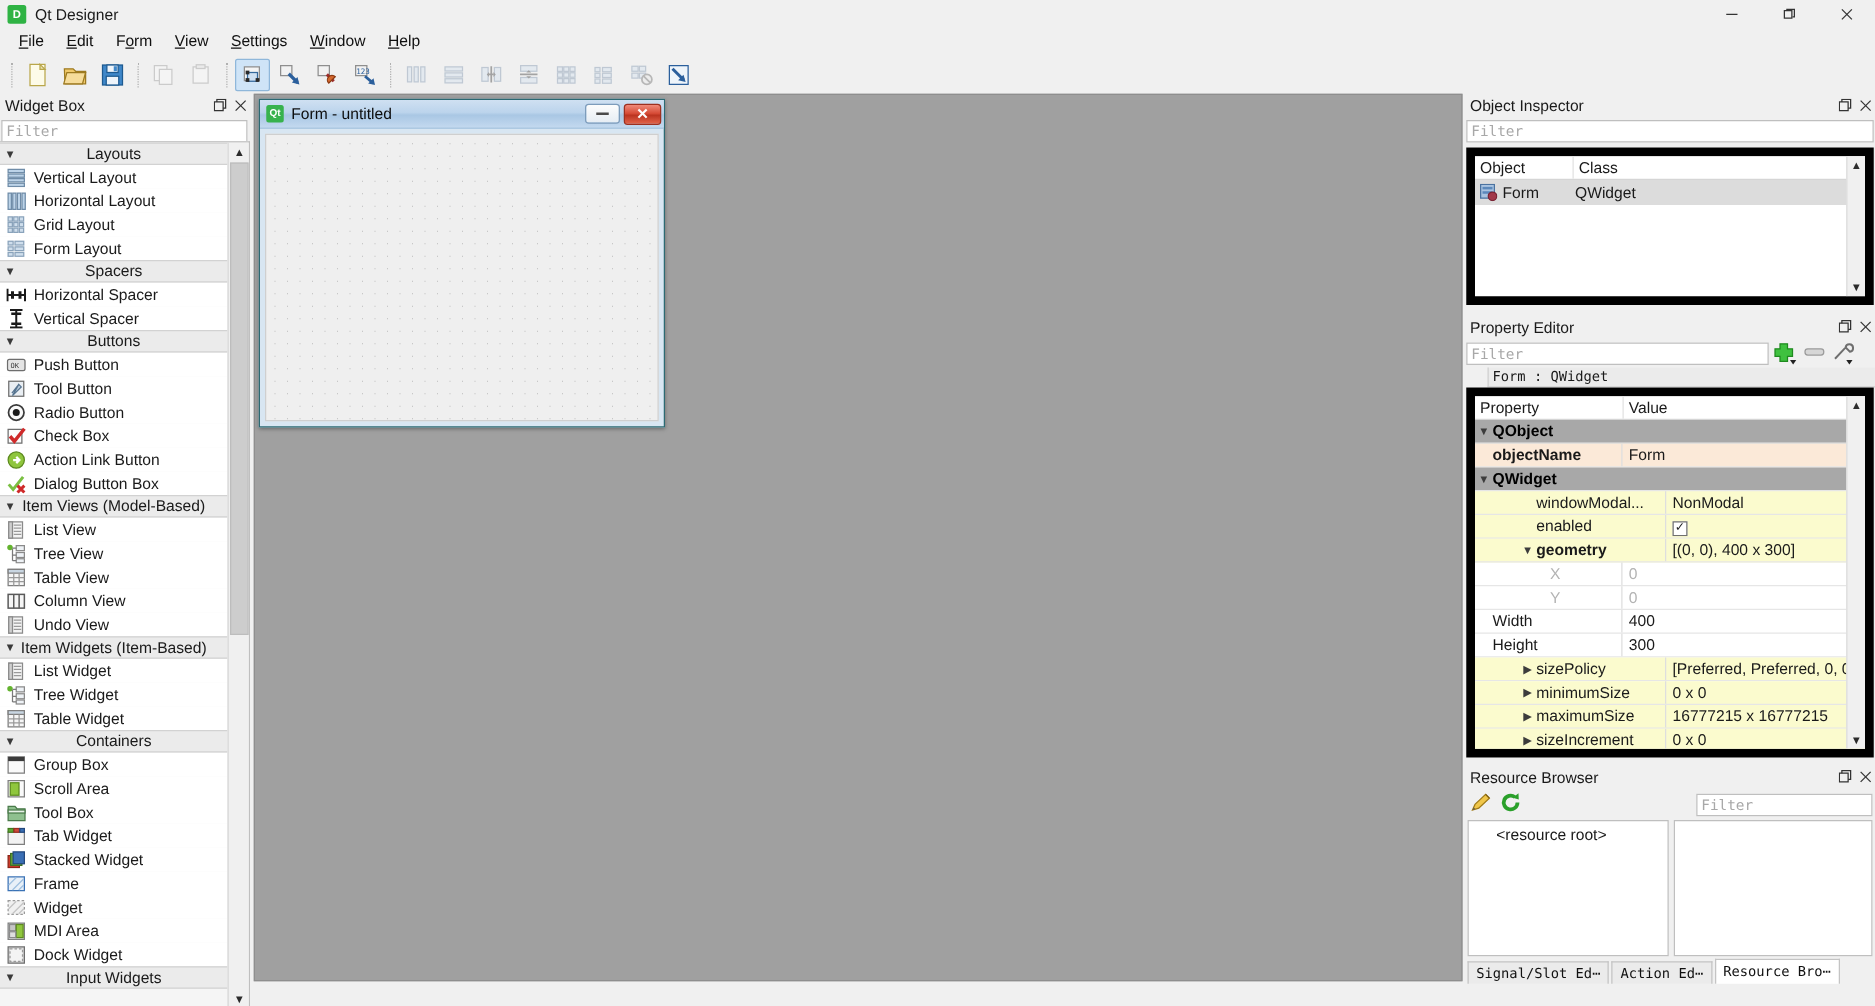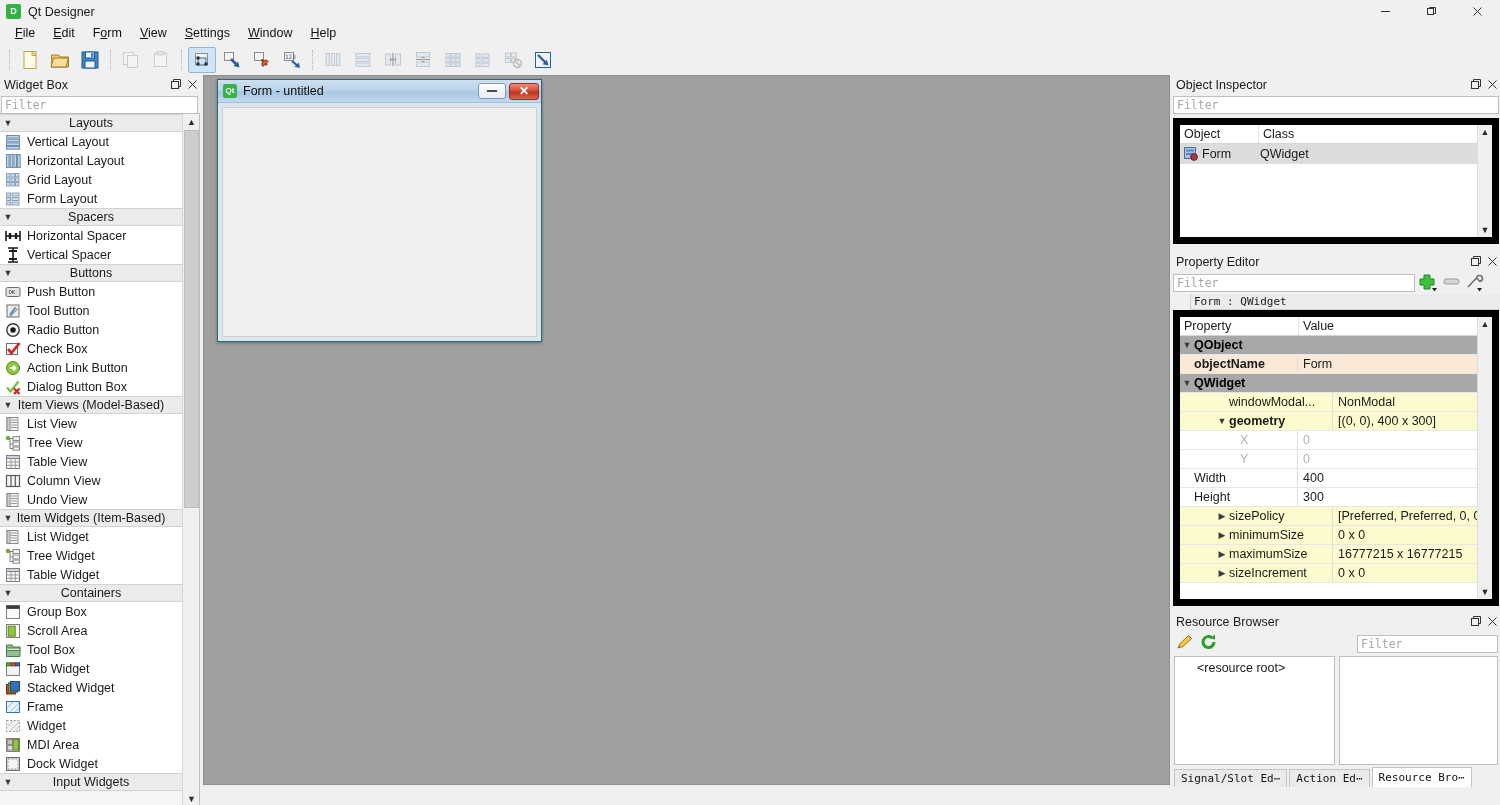--- a/index.html
+++ b/index.html
@@ -111,21 +111,21 @@
     font-size: 9px; color: #2b2b2b;
   }
   .sb-thumb { position: absolute; left: 1px; width: 15px; background: #cdcdcd; border:1px solid #bdbdbd;}
 
   
   #mdi {
     position: absolute; left: 203px; top: 75px; width: 967px; height: 710px;
     background: #a0a0a0; border: 1px solid #8e8e8e;
   }
   .form-win {
-    position: absolute; left: 13px; top: 3px; width: 325px; height: 263px;
+    position: absolute; left: 3px; top: 3px; width: 325px; height: 263px;
     border: 1px solid #2c6a73; background: #d8e6f2;
     box-shadow: 0 1px 3px rgba(0,0,0,0.35);
   }
   .form-tb {
     height: 23px;
     background: linear-gradient(to bottom, #cfe0f2 0%, #bcd4ec 45%, #a9c7e4 55%, #c3d9ef 100%);
     display: flex; align-items: center; padding: 0 2px 0 5px;
     border-bottom: 1px solid #9fc0dd;
   }
   .qt-ico {
@@ -914,20 +914,27 @@
           </div>
           <div class="pe-row normal">
             <div class="p">
               <span class="pe-exp"></span>
               <span>windowModal...</span>
             </div>
             <div class="v">NonModal</div>
           </div>
           <div class="pe-row normal">
             <div class="p">
+              <span class="pe-exp"></span>
+              <span>enabled</span>
+            </div>
+            <div class="v"><span class="chkbox">✓</span></div>
+          </div>
+          <div class="pe-row normal">
+            <div class="p">
               <span class="pe-exp">▼</span>
               <span style="font-weight: bold;">geometry</span>
             </div>
             <div class="v">[(0, 0), 400 x 300]</div>
           </div>
           <div class="pe-row sub">
             <div class="p">
               <span class="pe-exp"></span>
               <span>X</span>
             </div>

